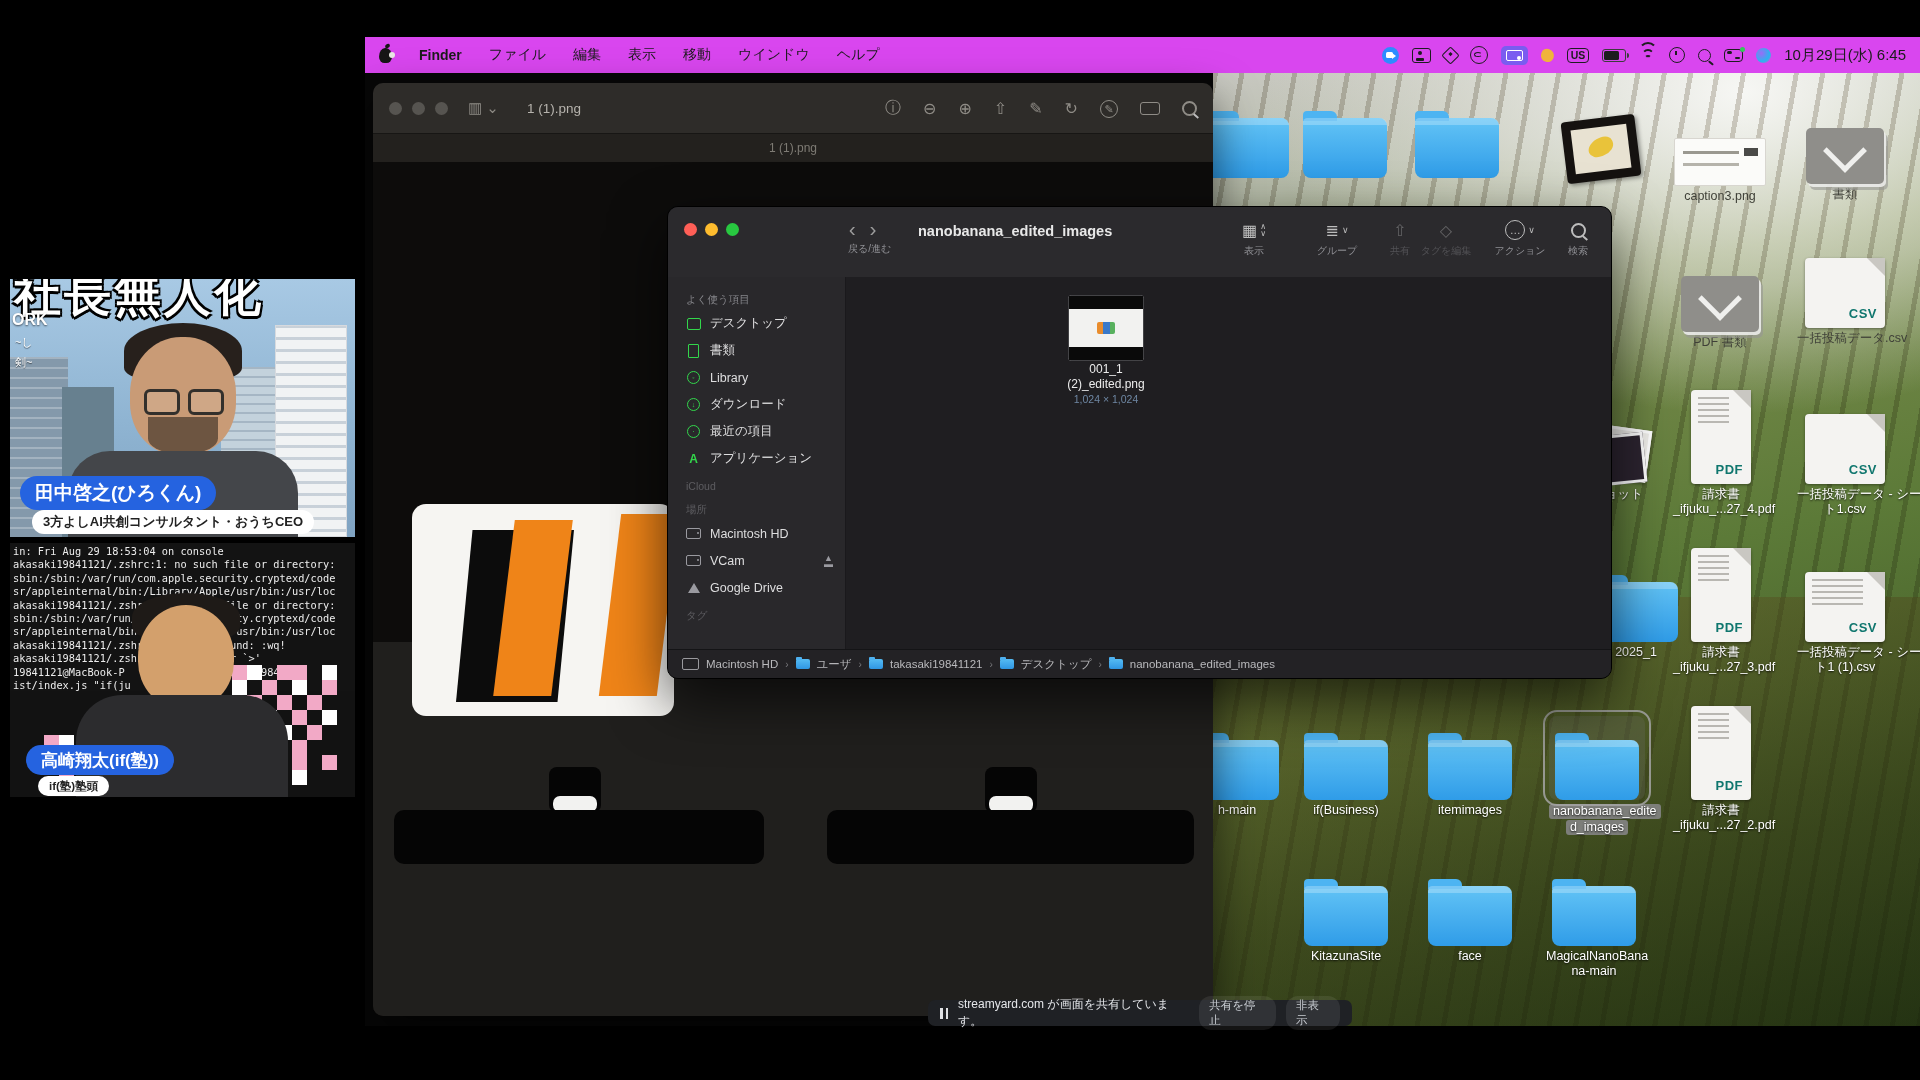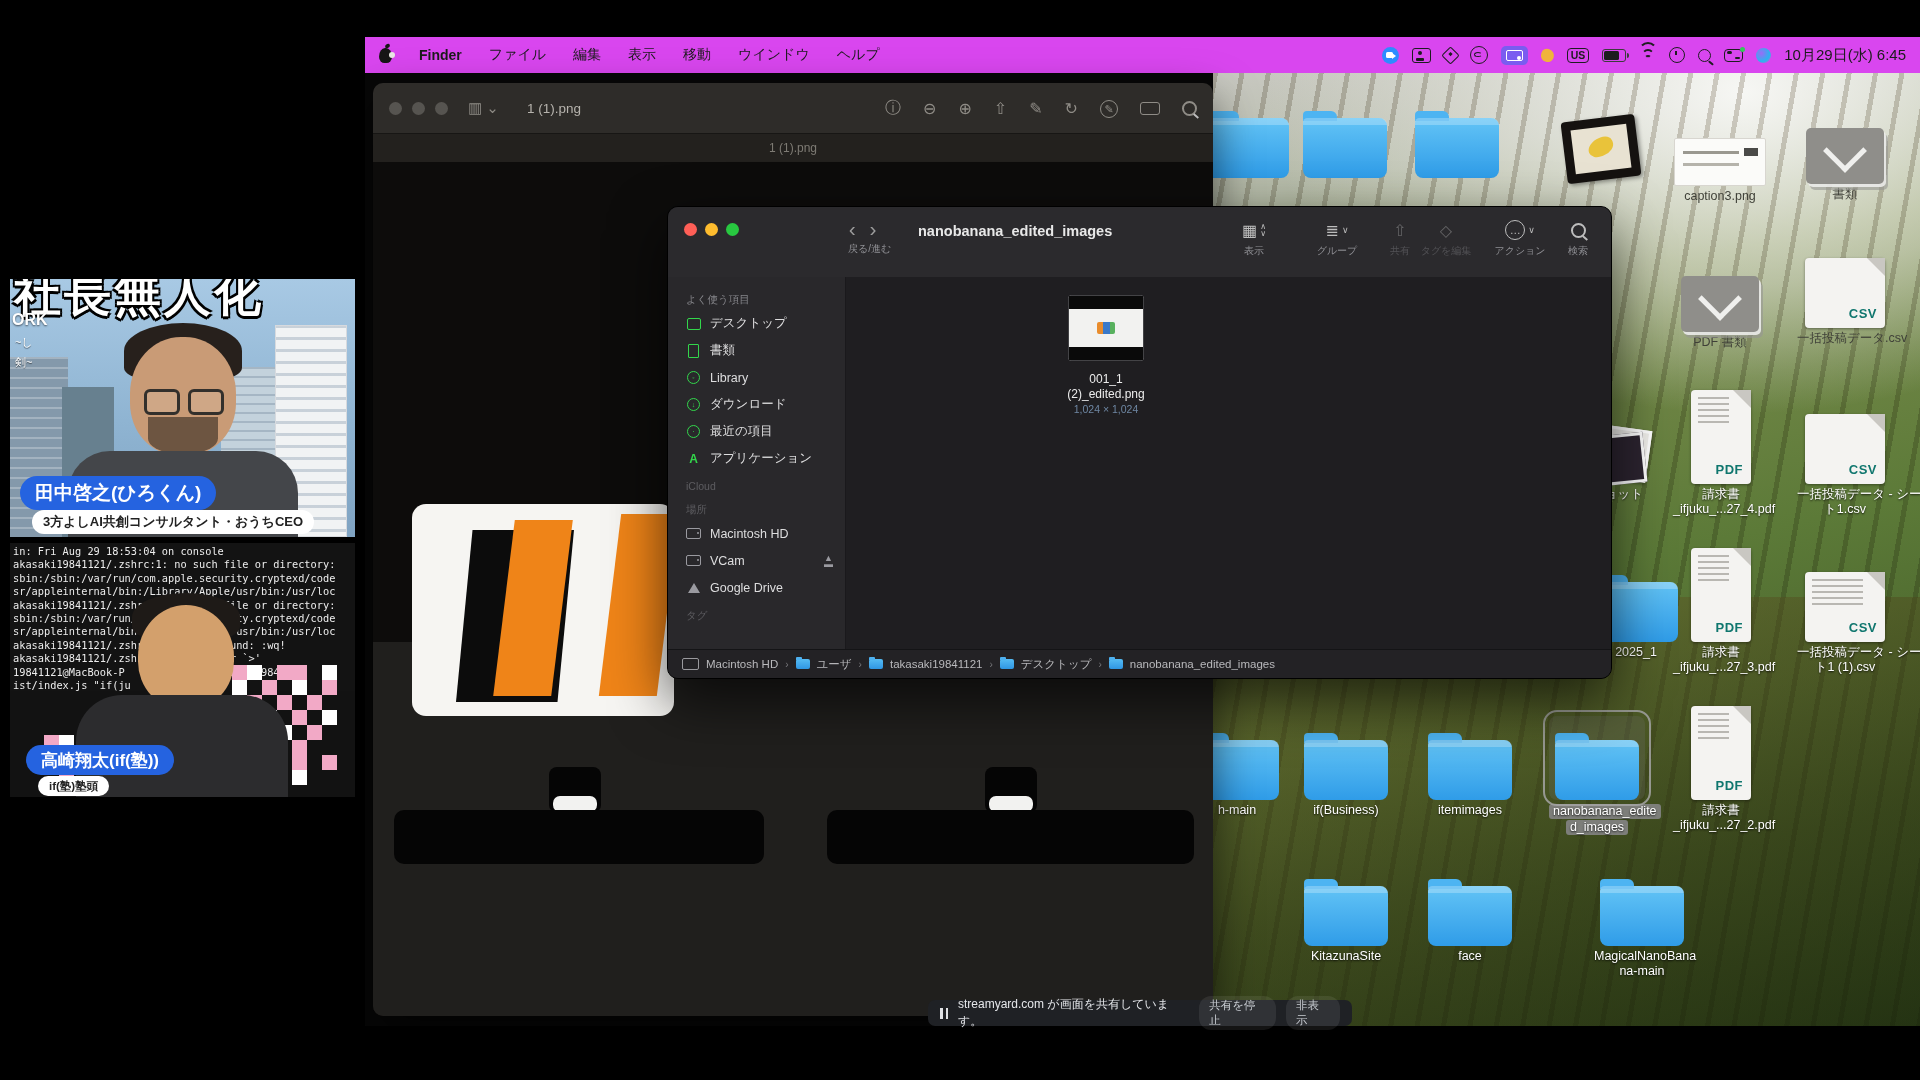--- a/index.html
+++ b/index.html
@@ -140,21 +140,21 @@
   .hdd:before{content:"";position:absolute;right:1.5px;top:2.5px;width:2px;height:2px;background:currentColor;border-radius:50%;}
   .tri{width:0;height:0;border-left:6px solid transparent;border-right:6px solid transparent;border-bottom:10px solid currentColor;}
   .eject{margin-left:auto;margin-right:12px;color:#9a9aa0;font-size:9px;line-height:6px;text-align:center;}
   .fd-content{flex:1;background:#1f1e21;position:relative;}
   .file-card{position:absolute;left:205px;top:18px;width:110px;text-align:center;}
   .fthumb{width:74px;height:64px;margin:0 auto;background:#f2f2f0;border:1px solid #434346;border-radius:3px;position:relative;}
   .fthumb:before{content:"";position:absolute;left:0;right:0;top:0;height:13px;background:#0a0a0a;}
   .fthumb:after{content:"";position:absolute;left:0;right:0;bottom:0;height:13px;background:#0a0a0a;}
   .fthumb .mini{position:absolute;left:50%;top:50%;transform:translate(-50%,-50%);width:18px;height:12px;
       background:linear-gradient(90deg,#e98c2c 0 35%,#3a79c9 35% 70%,#58b15e 70%);border-radius:2px;}
-  .fname{margin-top:11px;font-size:12px;line-height:15px;color:#ececec;}
+  .fname{margin-top:1px;font-size:12px;line-height:15px;color:#ececec;}
   .fd-pathbar{position:absolute;left:0;right:0;bottom:0;height:28px;background:#232225;border-top:1px solid #141416;
       display:flex;align-items:center;padding:0 14px;gap:7px;font-size:11.5px;color:#b9b9bc;white-space:nowrap;overflow:hidden;}
   .pb-folder{width:14px;height:10px;background:linear-gradient(180deg,#55bbf3,#2f96e3);border-radius:2px;position:relative;flex:0 0 auto;}
   .pb-folder:before{content:"";position:absolute;left:0;top:-2px;width:6px;height:3px;background:#4db0ef;border-radius:1px 1px 0 0;}
   .pb-hd{width:15px;height:10px;border:1.4px solid #9a9a9e;border-radius:2px;position:relative;flex:0 0 auto;}
   .pb-sep{color:#77777b;font-size:10px;}
 
   
   .share-notice{left:928px;top:1000px;width:424px;height:26px;background:#1f2125;border-radius:7px;z-index:6;
       display:flex;align-items:center;gap:10px;padding:0 12px;box-sizing:border-box;font-size:12px;color:#e4e6ea;}
@@ -392,21 +392,21 @@
         </div>
     </div>
     <div class="dicon" style="left:209px;top:789px;">
       <div class="g-slot">
           <div class="folder"></div>
         </div>
       <div class="dlabel">
           <div>face</div>
         </div>
     </div>
-    <div class="dicon" style="left:333px;top:789px;margin-left:48px;">
+    <div class="dicon" style="left:333px;top:789px;">
       <div class="g-slot">
           <div class="folder"></div>
         </div>
       <div class="dlabel">
           <div>MagicalNanoBana</div>
           <div>na-main</div>
         </div>
     </div>
   </div>
 

